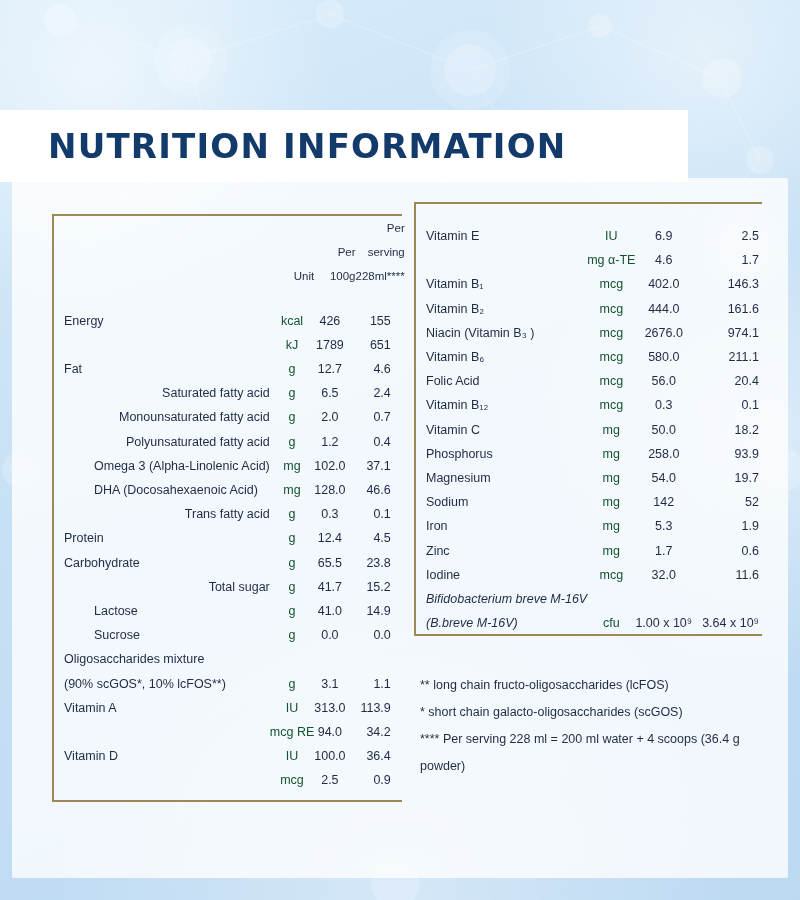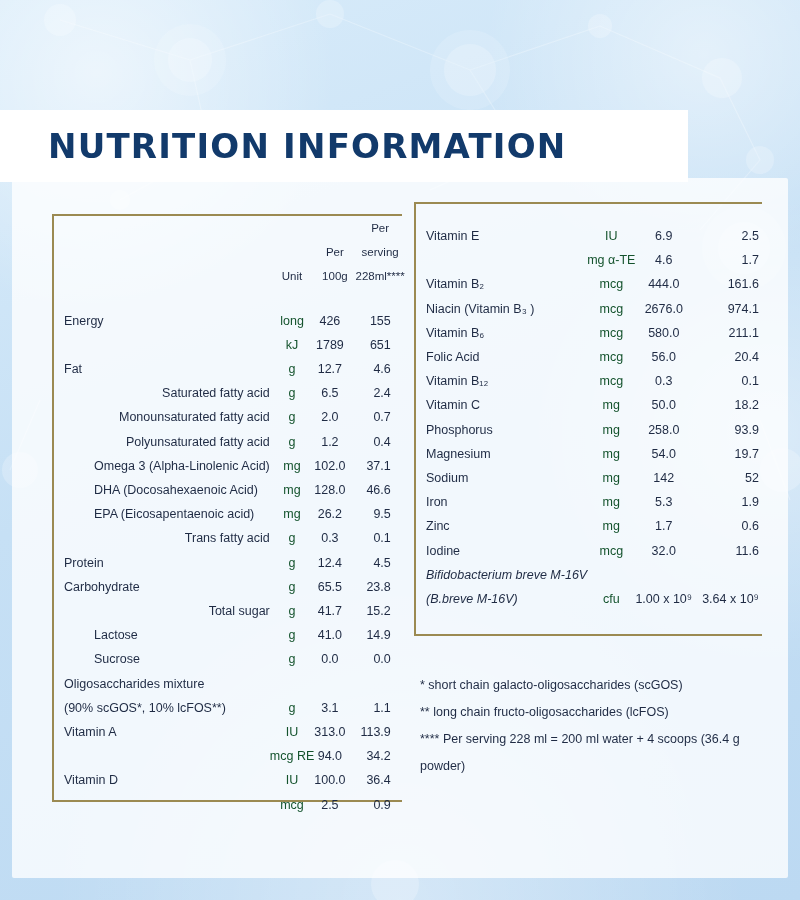--- a/index.html
+++ b/index.html
@@ -115,21 +115,21 @@
   }
   .hdr td {
     font-weight: bold;
     font-size: 11.5px;
     vertical-align: bottom;
     padding-bottom: 6px !important;
     line-height: 13px;
     color: #1f2b44;
   }
   .hdr .unit, .hdr .v1, .hdr .v2 {
-    text-align: center;
+    text-align: right;
   }
   .hdr .v1, .hdr .v2 {
     padding-right: 0 !important;
   }
   .hdr .v2 { white-space: normal; }
   .indent1 .lbl { padding-left: 24px !important; text-align: right; }
   .indent2 .lbl { padding-left: 40px !important; }
   .ital .lbl { font-style: italic; }
   .spacer td { height: 14px; line-height: 14px; }
   .rhdr td { height: 20px; line-height: 20px; }
@@ -199,21 +199,21 @@
             <div>Per</div>
             <div>serving</div>
             <div>228ml****</div>
           </td>
         </tr>
         <tr class="spacer">
             <td colspan="4"></td>
           </tr>
       <tr>
             <td class="lbl">Energy</td>
-            <td class="unit">long</td>
+            <td class="unit">kcal</td>
             <td class="v1">426</td>
             <td class="v2">155</td>
           </tr>
           <tr>
             <td class="lbl"></td>
             <td class="unit">kJ</td>
             <td class="v1">1789</td>
             <td class="v2">651</td>
           </tr>
           <tr>
@@ -244,26 +244,20 @@
             <td class="lbl">Omega 3 (Alpha-Linolenic Acid)</td>
             <td class="unit">mg</td>
             <td class="v1">102.0</td>
             <td class="v2">37.1</td>
           </tr>
           <tr class="indent2">
             <td class="lbl">DHA (Docosahexaenoic Acid)</td>
             <td class="unit">mg</td>
             <td class="v1">128.0</td>
             <td class="v2">46.6</td>
-          </tr>
-          <tr class="indent2">
-            <td class="lbl">EPA (Eicosapentaenoic acid)</td>
-            <td class="unit">mg</td>
-            <td class="v1">26.2</td>
-            <td class="v2">9.5</td>
           </tr>
           <tr class="indent1">
             <td class="lbl">Trans fatty acid</td>
             <td class="unit">g</td>
             <td class="v1">0.3</td>
             <td class="v2">0.1</td>
           </tr>
           <tr>
             <td class="lbl">Protein</td>
             <td class="unit">g</td>
@@ -346,20 +340,26 @@
             <td class="v1">6.9</td>
             <td class="v2">2.5</td>
           </tr>
           <tr>
             <td class="lbl"></td>
             <td class="unit">mg α-TE</td>
             <td class="v1">4.6</td>
             <td class="v2">1.7</td>
           </tr>
           <tr>
+            <td class="lbl">Vitamin B₁</td>
+            <td class="unit">mcg</td>
+            <td class="v1">402.0</td>
+            <td class="v2">146.3</td>
+          </tr>
+          <tr>
             <td class="lbl">Vitamin B₂</td>
             <td class="unit">mcg</td>
             <td class="v1">444.0</td>
             <td class="v2">161.6</td>
           </tr>
           <tr>
             <td class="lbl">Niacin (Vitamin B₃ )</td>
             <td class="unit">mcg</td>
             <td class="v1">2676.0</td>
             <td class="v2">974.1</td>
@@ -434,17 +434,17 @@
             <td class="lbl">(B.breve M-16V)</td>
             <td class="unit">cfu</td>
             <td class="v1">1.00 x 10⁹</td>
             <td class="v2">3.64 x 10⁹</td>
           </tr>
         </tbody>
     </table>
   </div>
 
   <div class="footnotes">
+      <div>** long chain fructo-oligosaccharides (lcFOS)</div>
       <div>* short chain galacto-oligosaccharides (scGOS)</div>
-      <div>** long chain fructo-oligosaccharides (lcFOS)</div>
       <div>**** Per serving 228 ml = 200 ml water + 4 scoops (36.4 g powder)</div>
     </div>
 </div>
 
 </body></html>

